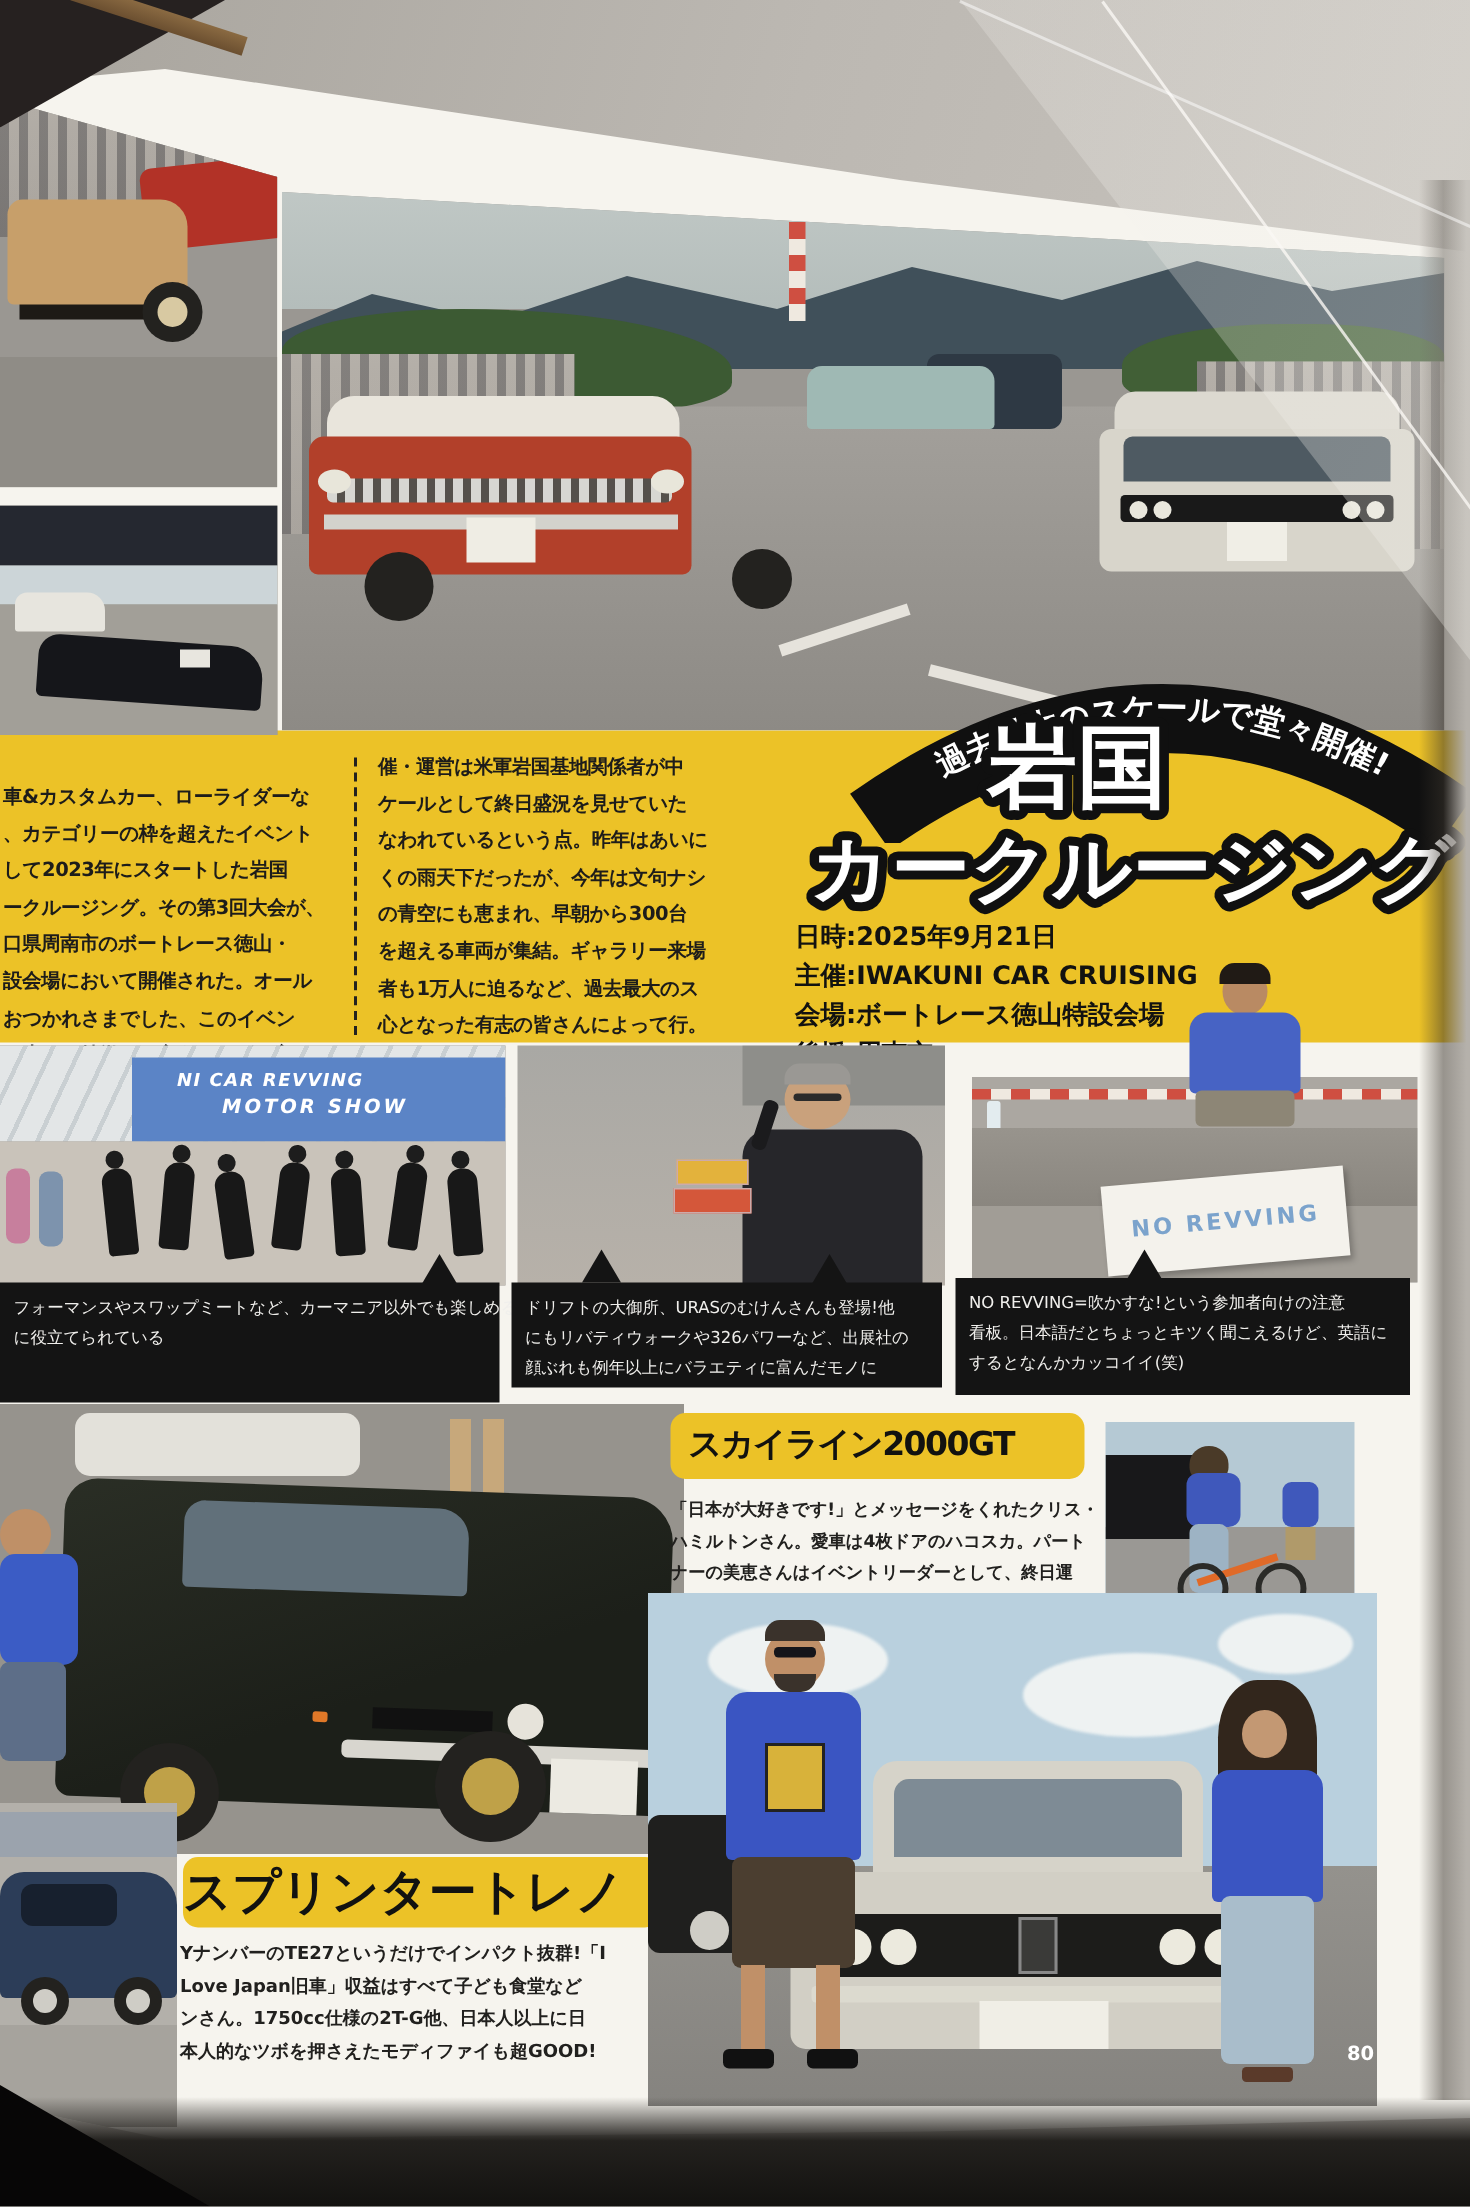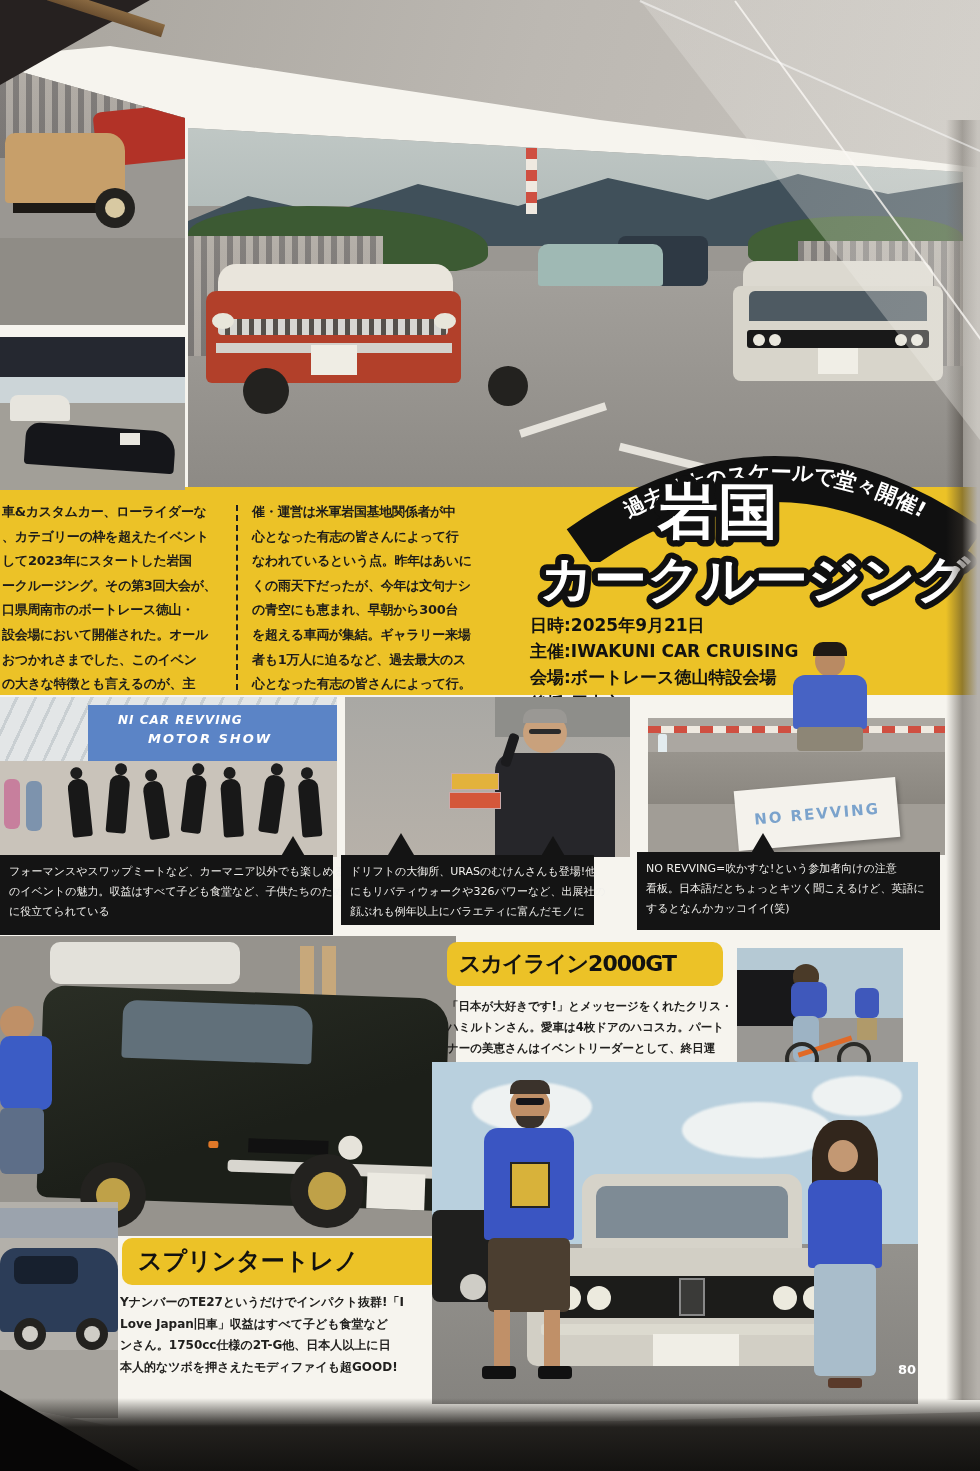--- a/index.html
+++ b/index.html
@@ -102,34 +102,34 @@
         <div class="abs" style="left:20px;top:48px;width:12px;height:12px;background:#e9e7dd;border-radius:50%;"></div>
         <div class="abs" style="left:36px;top:48px;width:12px;height:12px;background:#e9e7dd;border-radius:50%;"></div>
         <div class="abs" style="left:162px;top:48px;width:12px;height:12px;background:#e9e7dd;border-radius:50%;"></div>
         <div class="abs" style="left:178px;top:48px;width:12px;height:12px;background:#e9e7dd;border-radius:50%;"></div>
         <div class="abs" style="left:85px;top:62px;width:40px;height:26px;background:#f0eee6;"></div>
       </div>
       <div class="abs" style="left:330px;top:330px;width:90px;height:8px;background:#e6e3dc;transform:rotate(-18deg);"></div>
       <div class="abs" style="left:430px;top:370px;width:110px;height:8px;background:#e6e3dc;transform:rotate(14deg);"></div>
     </div>
 
-    <div class="introcol" style="left:22px;">
+    <div class="introcol" style="left:22px;margin-top:20px;">
       <div>車&amp;カスタムカー、ローライダーな</div>
         <div>、カテゴリーの枠を超えたイベント</div>
       <div>して2023年にスタートした岩国</div>
         <div>ークルージング。その第3回大会が、</div>
       <div>口県周南市のボートレース徳山・</div>
         <div>設会場において開催された。オール</div>
       <div>おつかれさまでした、このイベン</div>
         <div>の大きな特徴とも言えるのが、主</div>
     </div>
     <div class="divider"></div>
     <div class="introcol" style="left:272px;">
       <div>催・運営は米軍岩国基地関係者が中</div>
-        <div>心となった有志の皆さんによって行</div>
+        <div>ケールとして終日盛況を見せていた</div>
       <div>なわれているという点。昨年はあいに</div>
         <div>くの雨天下だったが、今年は文句ナシ</div>
       <div>の青空にも恵まれ、早朝から300台</div>
         <div>を超える車両が集結。ギャラリー来場</div>
       <div>者も1万人に迫るなど、過去最大のス</div>
         <div>心となった有志の皆さんによって行。</div>
     </div>
 
     <svg class="abs" style="left:575px;top:400px;" width="440" height="162">
       <defs>
@@ -195,26 +195,25 @@
     <div class="abs" style="left:795px;top:645px;width:110px;height:110px;z-index:3;">
       <div class="abs" style="left:40px;top:0;width:30px;height:32px;background:#b98a63;border-radius:50%;"></div>
       <div class="abs" style="left:38px;top:-3px;width:34px;height:14px;background:#201a15;border-radius:10px 10px 0 0;"></div>
       <div class="abs" style="left:18px;top:30px;width:74px;height:54px;background:#4763c4;border-radius:12px 12px 4px 4px;"></div>
       <div class="abs" style="left:22px;top:82px;width:66px;height:24px;background:#8d8676;border-radius:4px;"></div>
     </div>
 
     <div class="notch" style="left:300px;top:836px;"></div>
     <div class="cap" style="left:20px;top:855px;width:333px;height:80px;">
       <div>フォーマンスやスワップミートなど、カーマニア以外でも楽しめる</div>
-      <div>のイベントの魅力。収益はすべて子ども食堂など、子供たちのため</div>
       <div>に役立てられている</div>
     </div>
     <div class="notch" style="left:408px;top:833px;"></div>
     <div class="notch" style="left:560px;top:836px;"></div>
-    <div class="cap" style="left:361px;top:855px;width:253px;height:70px;">
+    <div class="cap" style="left:361px;top:855px;width:287px;height:70px;">
       <div>ドリフトの大御所、URASのむけんさんも登場!他</div>
       <div>にもリバティウォークや326パワーなど、出展社の</div>
       <div>顔ぶれも例年以上にバラエティに富んだモノに</div>
     </div>
     <div class="notch" style="left:770px;top:833px;"></div>
     <div class="cap" style="left:657px;top:852px;width:303px;height:78px;">
       <div>NO REVVING=吹かすな!という参加者向けの注意</div>
       <div>看板。日本語だとちょっとキツく聞こえるけど、英語に</div>
       <div>するとなんかカッコイイ(笑)</div>
     </div>
@@ -245,21 +244,21 @@
       <div class="abs" style="left:0;top:46px;width:118px;height:84px;background:#2c3d58;border-radius:16px 22px 4px 4px;">
         <div class="abs" style="left:14px;top:8px;width:64px;height:28px;background:#17202e;border-radius:8px;"></div>
       </div>
       <div class="wheel" style="left:14px;top:116px;width:32px;height:32px;"></div>
       <div class="rim" style="left:22px;top:124px;width:16px;height:16px;background:#cfcdc6;"></div>
       <div class="wheel" style="left:76px;top:116px;width:32px;height:32px;"></div>
       <div class="rim" style="left:84px;top:124px;width:16px;height:16px;background:#cfcdc6;"></div>
       <div class="abs" style="left:0;top:148px;width:118px;height:68px;background:#a6a39d;"></div>
     </div>
 
-    <div class="feat-head" style="left:142px;top:1238px;width:318px;height:47px;font-size:24px;line-height:47px;padding-left:16px;">
+    <div class="feat-head" style="left:142px;top:1238px;width:318px;height:47px;font-size:32px;line-height:47px;">
       <span>スプリンタートレノ</span>
     </div>
     <div class="feat-body" style="left:140px;top:1292px;width:330px;">
       <div>YナンバーのTE27というだけでインパクト抜群!「I</div>
       <div>Love Japan旧車」収益はすべて子ども食堂など</div>
       <div>ンさん。1750cc仕様の2T-G他、日本人以上に日</div>
       <div>本人的なツボを押さえたモディファイも超GOOD!</div>
     </div>
 
     <div class="feat-head" style="left:467px;top:942px;width:276px;height:44px;font-size:22px;line-height:44px;padding-left:12px;letter-spacing:-1px;">

